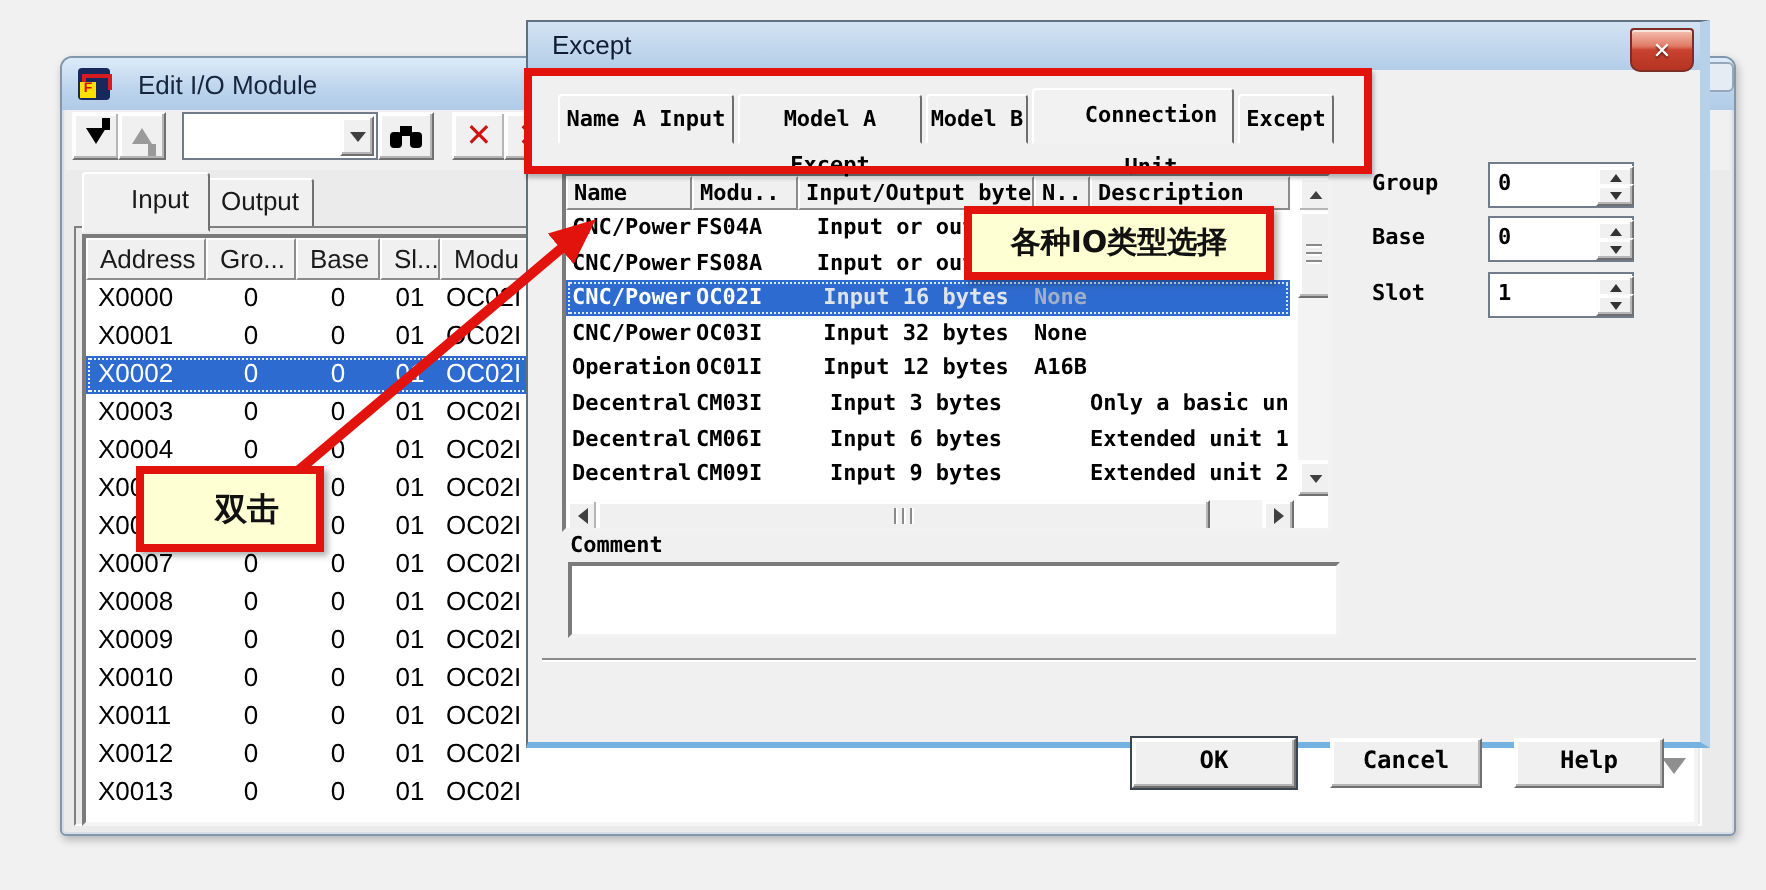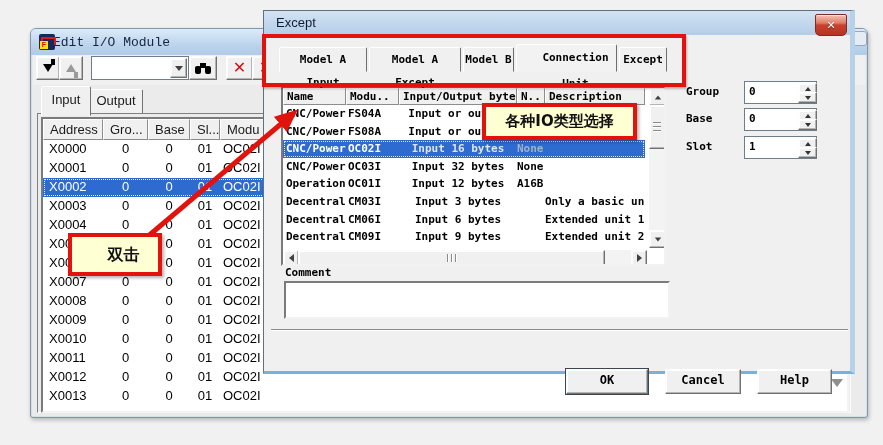--- a/index.html
+++ b/index.html
@@ -7,21 +7,21 @@
          font-family:"Liberation Sans",sans-serif;-webkit-font-smoothing:none;}
   .raised2{border:1px solid;border-color:#fdfdfd #707070 #707070 #fdfdfd;background:#f0f0f0;
            box-shadow:inset -1px -1px 0 #b5b5b5, inset 1px 1px 0 #ffffff;}
   .field{border:1px solid #6f7c8a;background:#ffffff;}
   
   .win{position:absolute;left:30px;top:28px;width:836px;height:388px;background:#ebebeb;
        border:1px solid #8097ad;border-radius:6px 6px 3px 3px;
        box-shadow:0 0 0 1px #d8dee6 inset, 1px 2px 4px rgba(0,0,0,.25);}
   .win-title{position:absolute;left:0;top:0;right:0;height:26px;border-radius:5px 5px 0 0;
        background:linear-gradient(#dcebf9,#bcd4ec 60%,#b0cbe7);display:flex;align-items:center;}
-  .win-title .ttl{margin-left:22px;font-size:13px;color:#16253e;font-family:Liberation Mono, monospace;}
+  .win-title .ttl{margin-left:38px;font-size:13px;color:#16253e;}
   .app-icon{position:absolute;left:8px;top:5px;width:16px;height:16px;background:#18275c;border-radius:2px;}
   .app-icon .zig{position:absolute;left:2px;top:3px;width:11px;height:6px;
        border:2px solid #d61c1c;border-bottom:none;}
   .app-icon .fbox{position:absolute;left:1px;bottom:1px;width:8px;height:8px;background:#ffe000;
        color:#d60f0f;font:bold 7px/8px "Liberation Sans",sans-serif;text-align:center;}
   .toolbar{position:absolute;left:2px;top:26px;right:2px;height:30px;background:#f0f0f0;}
   .tbtn{position:absolute;top:1px;width:22px;height:22px;display:flex;align-items:center;justify-content:center;}
   .combo{position:absolute;left:58px;top:1px;width:96px;height:22px;}
   .combo .cbtn{position:absolute;right:1px;top:1px;width:15px;height:18px;display:flex;align-items:center;justify-content:center;}
   .tri-dn{width:0;height:0;border-left:4px solid transparent;border-right:4px solid transparent;border-top:5px solid #404040;}
@@ -31,21 +31,21 @@
   .arrow-up-big{width:0;height:0;border-left:5px solid transparent;border-right:5px solid transparent;border-bottom:8px solid #9a9a9a;position:relative;}
   .arrow-stem-up{position:absolute;left:3px;top:8px;width:4px;height:6px;background:#9a9a9a;}
   .redx{color:#cf1212;font:bold 16px/16px "DejaVu Sans",sans-serif;}
   .chsub{color:#1f3fd0;font:bold 7px "Liberation Sans",sans-serif;position:absolute;right:0;bottom:0;}
   .binoc{position:relative;width:16px;height:11px;}
   .binoc:before,.binoc:after{content:"";position:absolute;bottom:0;width:6px;height:8px;background:#000;border-radius:2px;}
   .binoc:before{left:0;} .binoc:after{right:0;}
   .binoc .mid{position:absolute;left:5px;top:0;width:6px;height:5px;background:#000;}
   
   .wtab{position:absolute;background:#f0f0f0;border:1px solid;border-color:#fff #707070 transparent #fff;
-        border-radius:2px 2px 0 0;font-size:13px;color:#1a1a1a;text-align:center;}
+        border-radius:2px 2px 0 0;font-size:13px;color:#1a1a1a;text-align:center;padding-left:14px;}
   .wtab.active{z-index:3;}
   
   .panel{position:absolute;left:6px;top:84px;width:812px;height:298px;border:1px solid;border-color:#808080 #fff #fff #808080;background:#ebebeb;}
   .tframe{position:absolute;left:10px;top:88px;width:804px;height:292px;background:#fff;
           border:2px solid;border-color:#7b7b7b #f4f4f4 #f4f4f4 #7b7b7b;overflow:hidden;}
   .thead{display:flex;height:21px;}
   .thead .hc{box-sizing:border-box;height:21px;background:#f0f0f0;border:1px solid;
              border-color:#ffffff #8c8c8c #8c8c8c #ffffff;font-size:13px;color:#1a1a1a;
              padding:2px 0 0 6px;white-space:nowrap;overflow:hidden;}
   .bg-row{display:flex;height:19px;font-size:13px;color:#000;}
@@ -291,21 +291,21 @@
 
   <div class="dialog mono">
     <div class="dlg-title">
       <span class="ttl" style="font-family:'Liberation Sans',sans-serif;font-weight:normal;">Except</span>
     </div>
     <div class="closebtn" style="right:3px;">
       <span>✕</span>
     </div>
 
     <div class="dtab-row" id="dlg-tabs">
-        <div class="dtab" style="width: 88px;">Model A Input</div>
+        <div class="dtab" style="width: 88px;">Name A Input</div>
         <div class="dtab" style="width: 92px;">Model A Except</div>
         <div class="dtab" style="width: 51px;">Model B</div>
         <div class="dtab active" style="width: 101px; padding-left: 18px;">Connection Unit</div>
         <div class="dtab" style="width: 48px;">Except</div>
       </div>
 
     <div class="mlist">
       <div class="mhead" id="m-head">
           <div class="hc" style="width: 63px;">Name</div>
           <div class="hc" style="width: 53px;">Modu..</div>

